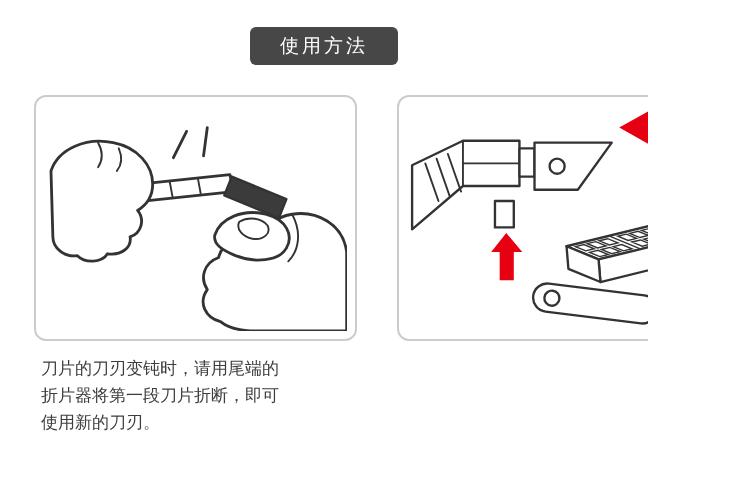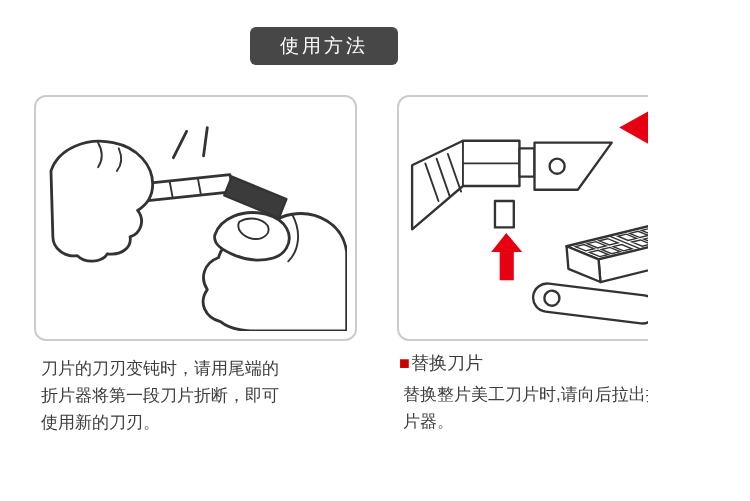--- a/index.html
+++ b/index.html
@@ -123,18 +123,14 @@
         <rect class="art" style="stroke-width:2.5" x="132" y="196" width="132" height="30" rx="15"></rect>
         <circle class="art" style="stroke-width:2.5" cx="152" cy="211" r="8"></circle>
       </g>
     </svg>
   </div>
 
   <div class="caption left">
     <p class="body-text">刀片的刀刃变钝时，请用尾端的折片器将第一段刀片折断，即可使用新的刀刃。</p>
   </div>
 
-  <div class="caption right">
-    <p class="heading"><span class="bullet">■</span><span>替换刀片</span></p>
-    <p class="body-text">替换整片美工刀片时,请向后拉出折片器。</p>
-  </div>
 
 </div>
 
 </body></html>

